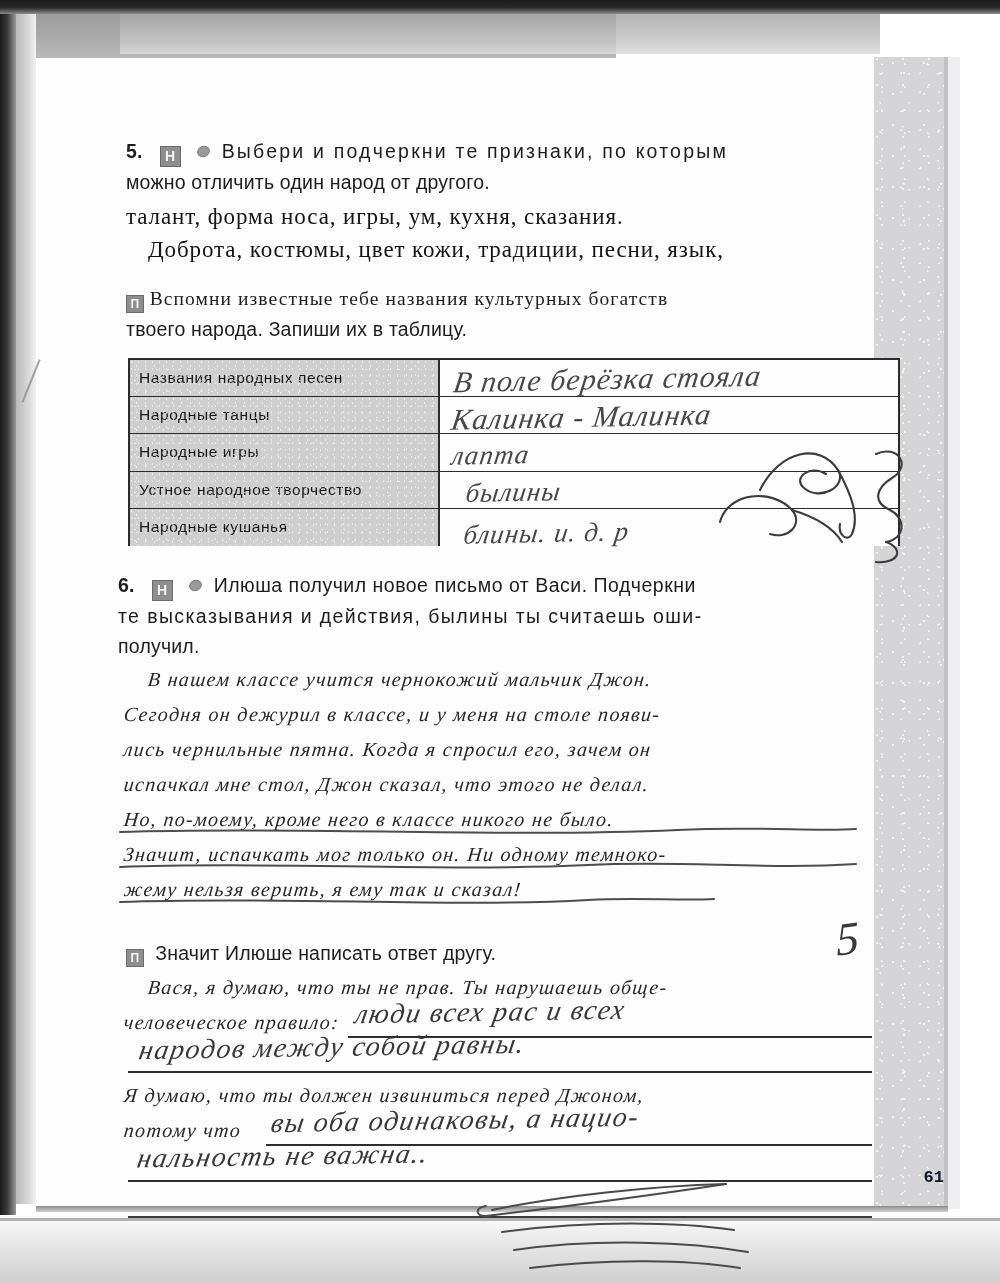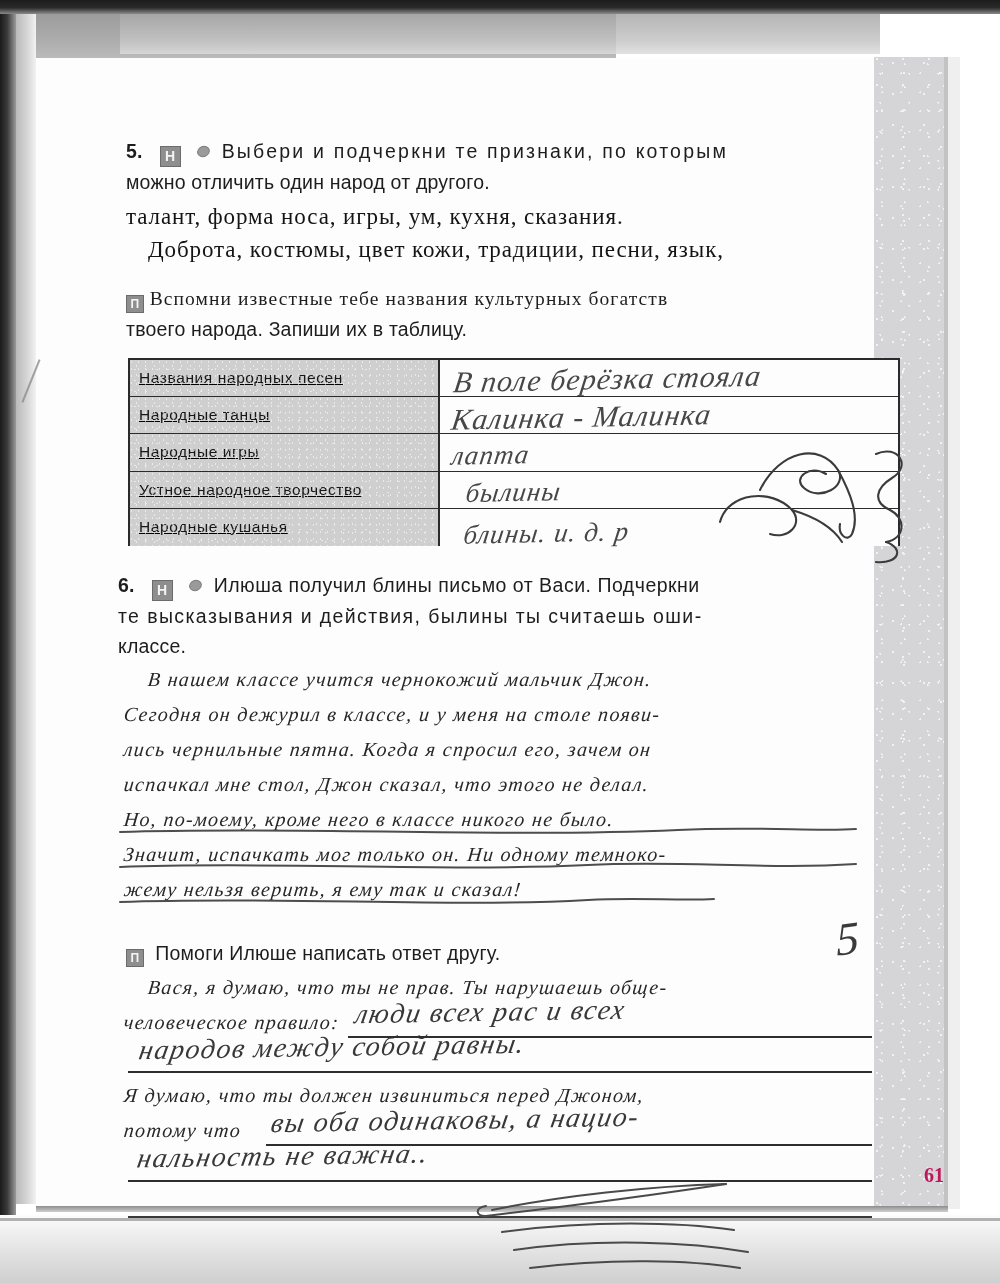--- a/index.html
+++ b/index.html
@@ -149,21 +149,20 @@
     border:1px solid #7d7d7d;
   }
 
   
   .tbl {
     position: absolute;
     left: 128px; top: 358px;
     width: 772px; height: 188px;
     border: 2px solid #2b2b2b;
     box-sizing: border-box;
-    text-decoration: underline;
   }
   .trow {
     display: flex;
     height: 37.2px;
     border-bottom: 1.6px solid #2b2b2b;
     box-sizing: border-box;
   }
   .trow:last-child { border-bottom: none; }
   .tlabel {
     width: 310px;
@@ -241,24 +240,24 @@
   }
   .ruleline.thin { height: 1.6px; background:#3a3a3a; }
 
   
   .scribble { position: absolute; pointer-events: none; }
 
   
   .pageno {
     position: absolute;
     right: 56px; bottom: 96px;
-    font-family: Liberation Serif, serif;
-    font-size: 20px;
+    font-family: Liberation Mono, monospace;
+    font-size: 17px;
     font-weight: bold;
-    color: #be185d;
+    color: #0f172a;
   }
 
   
   .grade {
     position: absolute;
     font-family: "Liberation Serif", serif;
     font-style: italic;
     font-size: 46px;
     color: #3a3a3a;
     transform: rotate(-8deg) skewX(-6deg);
@@ -381,26 +380,26 @@
     <div class="blk instr" style="left:118px; top:570px; width:726px;">
       <span class="jline spread" style="width:726px;">
         <span style="white-space:nowrap;">
           <span class="num">6.</span>
           &nbsp;
           <span class="sqicon">Н</span>
           &nbsp;
           <span class="bullet"></span>
           &nbsp;
         </span>
-        <span style="letter-spacing:.5px;">Илюша получил блины письмо от Васи. Подчеркни</span>
+        <span style="letter-spacing:.5px;">Илюша получил новое письмо от Васи. Подчеркни</span>
       </span>
       <span class="jline spread" style="width:726px;">
         <span style="letter-spacing:1.4px;">те высказывания и действия, былины ты считаешь оши-</span>
       </span>
-      <span class="jline">классе.</span>
+      <span class="jline">получил.</span>
     </div>
 
     <div class="cursive" style="left:148px; top:662px;">В  нашем  классе  учится  чернокожий  мальчик  Джон.</div>
     <div class="cursive" style="left:124px; top:697px;">Сегодня  он  дежурил  в  классе,  и  у  меня  на  столе  появи-</div>
     <div class="cursive" style="left:124px; top:732px;">лись  чернильные  пятна.  Когда  я  спросил  его,  зачем  он</div>
     <div class="cursive" style="left:124px; top:767px;">испачкал  мне  стол,  Джон  сказал,  что  этого  не  делал.</div>
     <div class="cursive" style="left:124px; top:802px;">Но,  по-моему,  кроме  него  в  классе  никого  не  было.</div>
     <div class="cursive" style="left:124px; top:837px;">Значит,  испачкать  мог  только  он.  Ни  одному  темноко-</div>
     <div class="cursive" style="left:124px; top:872px;">жему  нельзя  верить,  я  ему  так  и  сказал!</div>
 
@@ -409,21 +408,21 @@
         <path d="M2 12 C180 6, 380 18, 560 10 C640 6, 700 12, 738 9"></path>
         <path d="M2 47 C150 41, 320 52, 470 45"></path>
         <path d="M470 45 C560 40, 650 50, 738 44"></path>
         <path d="M2 82 C170 76, 330 88, 470 80 C520 77, 560 81, 596 79"></path>
       </g>
     </svg>
 
     <div class="blk instr" style="left:126px; top:938px; width:420px;">
       <span class="jline" style="white-space:nowrap;">
         <span class="sqicon small">П</span>
-        &nbsp;<span>Помоги Илюше написать ответ другу.</span>
+        &nbsp;<span>Значит Илюше написать ответ другу.</span>
       </span>
     </div>
 
     <div class="grade" style="left:836px; top:912px;">5</div>
 
     <div class="cursive" style="left:148px; top:970px;">Вася,  я  думаю,  что  ты  не  прав.  Ты  нарушаешь  обще-</div>
     <div class="cursive" style="left:124px; top:1005px;">человеческое  правило:</div>
     <div class="cursive" style="left:124px; top:1078px;">Я  думаю,  что  ты  должен  извиниться  перед  Джоном,</div>
     <div class="cursive" style="left:124px; top:1113px;">потому что</div>
 

